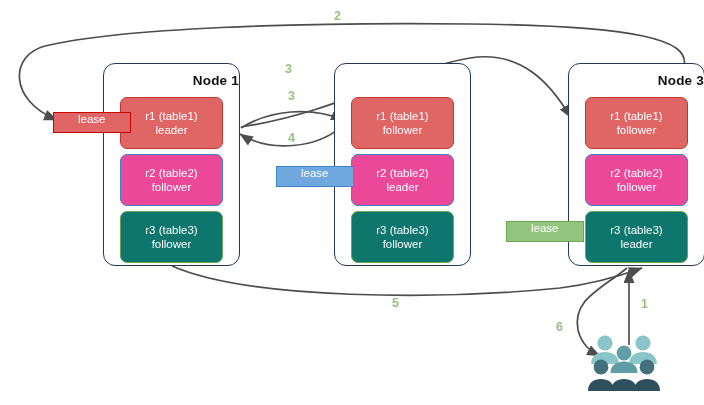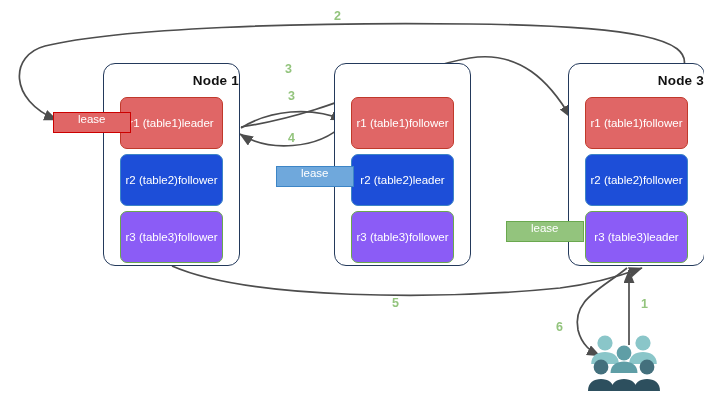--- a/index.html
+++ b/index.html
@@ -21,29 +21,29 @@
     position:absolute;left:0;right:0;top:9px;
     text-align:right;
     font-size:13.5px;font-weight:bold;color:#111111;
     letter-spacing:.2px;
   }
   .replica{
     position:absolute;left:16px;right:16px;
     height:52px;
     border-radius:7px;
     box-sizing:border-box;
-    display:flex;flex-direction:row;
+    display:flex;flex-direction:column;
     align-items:center;justify-content:center;
     color:#ffffff;font-size:11.5px;line-height:14px;
     text-align:center;
   }
   .replica .ln{display:block;}
   .rep-red{background:#e06666;border:1.4px solid #c0392b;}
-  .rep-blue{background:#1d4ed8;border:1.4px solid #3d85c6;}
-  .rep-green{background:#8b5cf6;border:1.4px solid #6aa84f;text-align:right;}
+  .rep-blue{background:#ec4899;border:1.4px solid #3d85c6;}
+  .rep-green{background:#0f766e;border:1.4px solid #6aa84f;text-align:right;}
 
   .lease{
     position:absolute;
     border-radius:0;
     box-sizing:border-box;
     display:flex;justify-content:center;
     color:#ffffff;font-size:11.5px;
     padding:0 24px;height:21px;
   }
   .lease-red{background:#e06666;border:1.4px solid #cc0000;}

